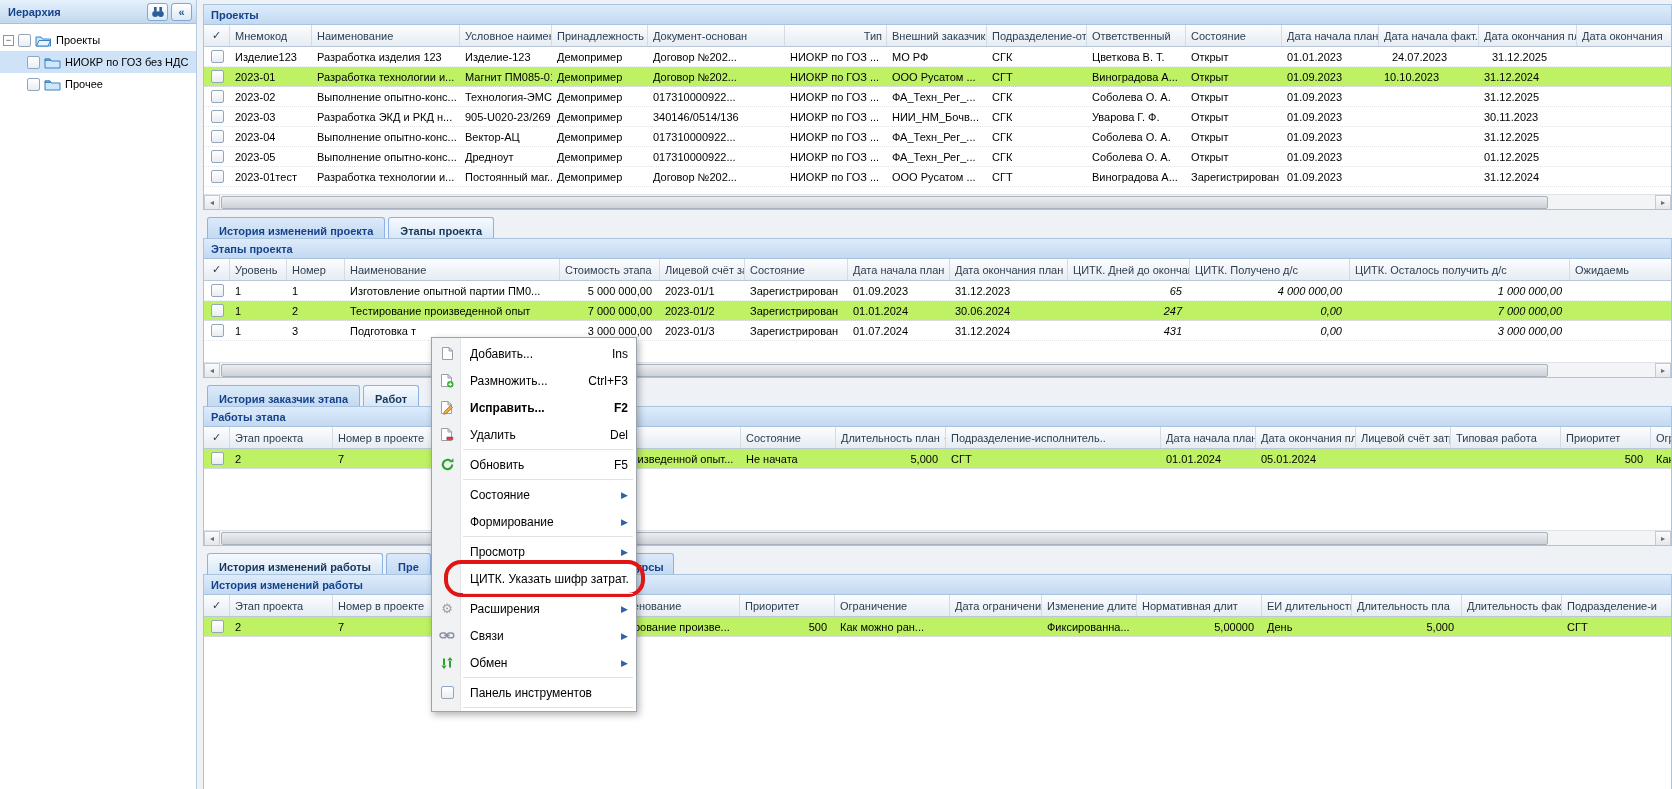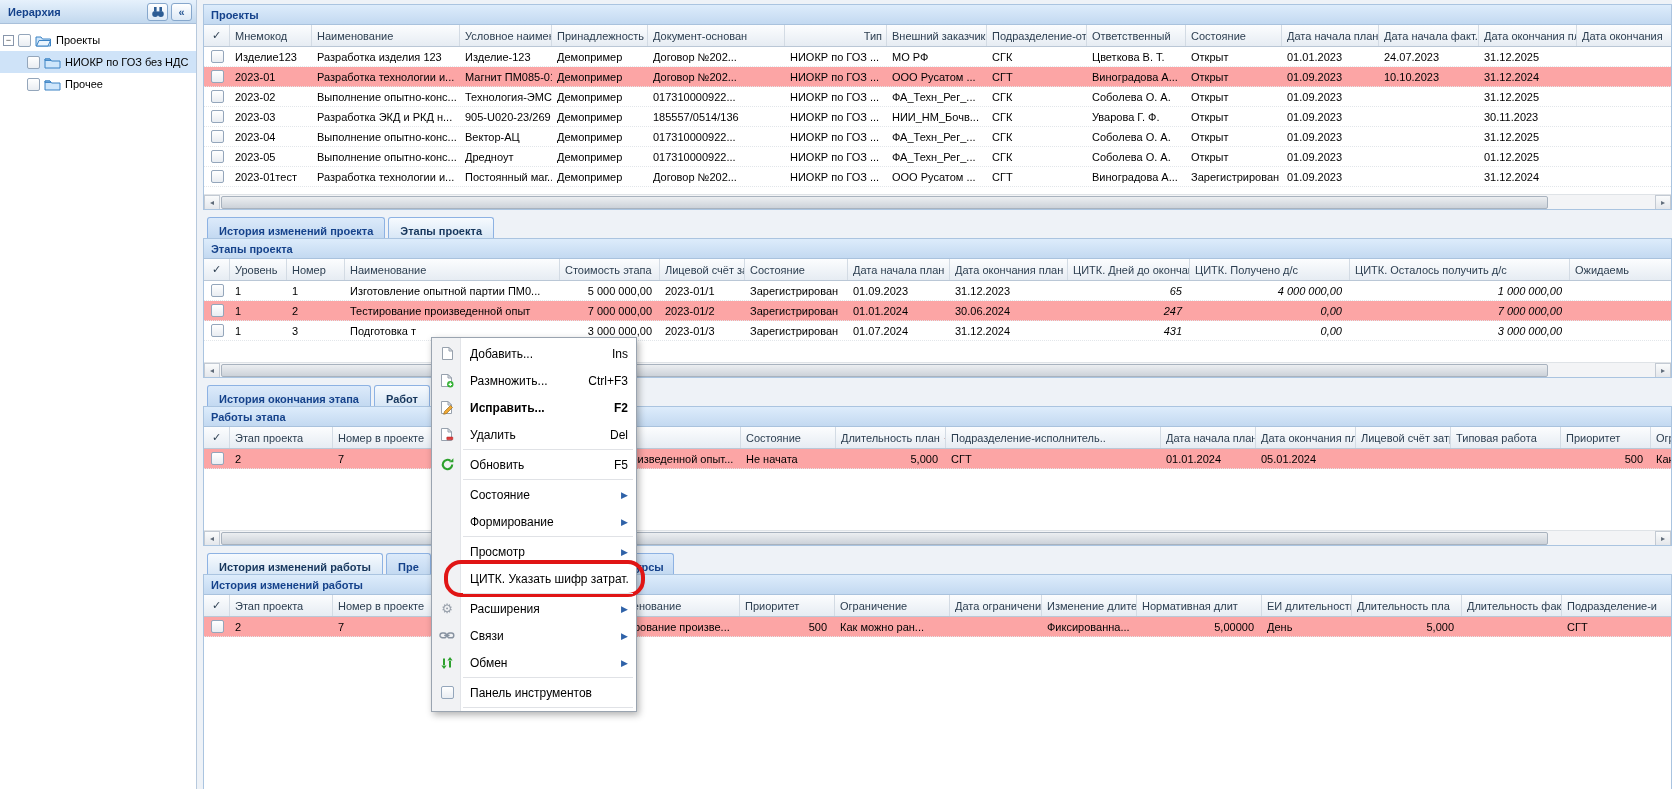--- a/index.html
+++ b/index.html
@@ -31,21 +31,21 @@
   
   .panel { position:absolute; left:203px; right:0; background:#fff; border:1px solid #aac4e0; overflow:hidden; }
   .ptitle { height:20px; background:linear-gradient(#ddecfb,#c3d9f1); border-bottom:1px solid #a9c2dd;
             font-weight:bold; color:#15428b; padding:4px 0 0 7px; }
   .grid-header { display:flex; height:22px; background:linear-gradient(#fcfdfe,#e6ecf3);
                  border-bottom:1px solid #bac7d6; }
   .grid-hcell { flex:0 0 auto; border-right:1px solid #d3dbe4; padding:5px 4px 0 5px; color:#2c3e50;
                 white-space:nowrap; overflow:hidden; position:relative; }
   .grid-hcell.check-col, .grid-cell.check-col { display:flex; align-items:center; justify-content:center; padding:0; }
   .grid-row { display:flex; height:20px; border-bottom:1px dotted #e2e6ea; background:#fff; }
-  .grid-row.sel { background:#fca5a5; }
+  .grid-row.sel { background:#bef264; }
   .grid-cell { flex:0 0 auto; padding:4px 5px 0 5px; white-space:nowrap; overflow:hidden; }
   .grid-cell.ar { text-align:right; padding-right:8px; }
   .grid-cell.it { font-style:italic; }
   .sortarr { font-size:7px; color:#a04f4a; margin-left:3px; }
 
   
   .hscroll { position:absolute; left:0; right:0; bottom:0; height:15px; background:#f3f4f6;
              border-top:1px solid #dfe3e7; }
   .sarr { position:absolute; top:0; width:16px; height:15px; background:linear-gradient(#fafbfc,#e4e7eb);
           border:1px solid #c3cad3; color:#5f6b79; font-size:8px; display:flex; align-items:center; justify-content:center; }
@@ -163,21 +163,21 @@
           <div class="grid-cell" style="flex: 0 0 148px;">Разработка изделия 123</div>
           <div class="grid-cell" style="flex: 0 0 92px;">Изделие-123</div>
           <div class="grid-cell" style="flex: 0 0 96px;">Демопример</div>
           <div class="grid-cell" style="flex: 0 0 137px;">Договор №202...</div>
           <div class="grid-cell" style="flex: 0 0 102px;">НИОКР по ГОЗ ...</div>
           <div class="grid-cell" style="flex: 0 0 100px;">МО РФ</div>
           <div class="grid-cell" style="flex: 0 0 100px;">СГК</div>
           <div class="grid-cell" style="flex: 0 0 99px;">Цветкова В. Т.</div>
           <div class="grid-cell" style="flex: 0 0 96px;">Открыт</div>
           <div class="grid-cell" style="flex: 0 0 97px;">01.01.2023</div>
-          <div class="grid-cell" style="flex: 0 0 100px;">24.07.2023</div>
+          <div class="grid-cell" style="flex: 0 0 100px; margin-left: 8px;">24.07.2023</div>
           <div class="grid-cell" style="flex: 0 0 98px;">31.12.2025</div>
           <div class="grid-cell" style="flex: 0 0 95px;"></div>
         </div>
         <div class="grid-row sel">
           <div class="grid-cell check-col" style="flex: 0 0 26px;">
             <span class="cb"></span>
           </div>
           <div class="grid-cell" style="flex: 0 0 82px;">2023-01</div>
           <div class="grid-cell" style="flex: 0 0 148px;">Разработка технологии и...</div>
           <div class="grid-cell" style="flex: 0 0 92px;">Магнит ПМ085-01</div>
@@ -213,21 +213,21 @@
           <div class="grid-cell" style="flex: 0 0 95px;"></div>
         </div>
         <div class="grid-row">
           <div class="grid-cell check-col" style="flex: 0 0 26px;">
             <span class="cb"></span>
           </div>
           <div class="grid-cell" style="flex: 0 0 82px;">2023-03</div>
           <div class="grid-cell" style="flex: 0 0 148px;">Разработка ЭКД и РКД н...</div>
           <div class="grid-cell" style="flex: 0 0 92px;">905-U020-23/269</div>
           <div class="grid-cell" style="flex: 0 0 96px;">Демопример</div>
-          <div class="grid-cell" style="flex: 0 0 137px;">185557/0514/136</div>
+          <div class="grid-cell" style="flex: 0 0 137px;">340146/0514/136</div>
           <div class="grid-cell" style="flex: 0 0 102px;">НИОКР по ГОЗ ...</div>
           <div class="grid-cell" style="flex: 0 0 100px;">НИИ_НМ_Бочв...</div>
           <div class="grid-cell" style="flex: 0 0 100px;">СГК</div>
           <div class="grid-cell" style="flex: 0 0 99px;">Уварова Г. Ф.</div>
           <div class="grid-cell" style="flex: 0 0 96px;">Открыт</div>
           <div class="grid-cell" style="flex: 0 0 97px;">01.09.2023</div>
           <div class="grid-cell" style="flex: 0 0 100px;"></div>
           <div class="grid-cell" style="flex: 0 0 98px;">30.11.2023</div>
           <div class="grid-cell" style="flex: 0 0 95px;"></div>
         </div>
@@ -374,21 +374,21 @@
         </div>
       </div>
     <div class="hscroll">
       <span class="sarr l">◂</span>
       <span class="sthumb"></span>
       <span class="sarr r">▸</span>
     </div>
   </div>
 
   <div class="tabstrip" style="top:384px;">
-      <div class="tab">История окончания этапа</div>
+      <div class="tab">История заказчик этапа</div>
       <div class="tab active">Работ</div>
     </div>
 
   <div class="panel" style="top:406px; height:140px;">
     <div class="ptitle">Работы этапа</div>
     <div>
         <div class="grid-header">
           <div class="grid-hcell check-col" style="flex: 0 0 26px;">
             <span>✓</span>
           </div>

